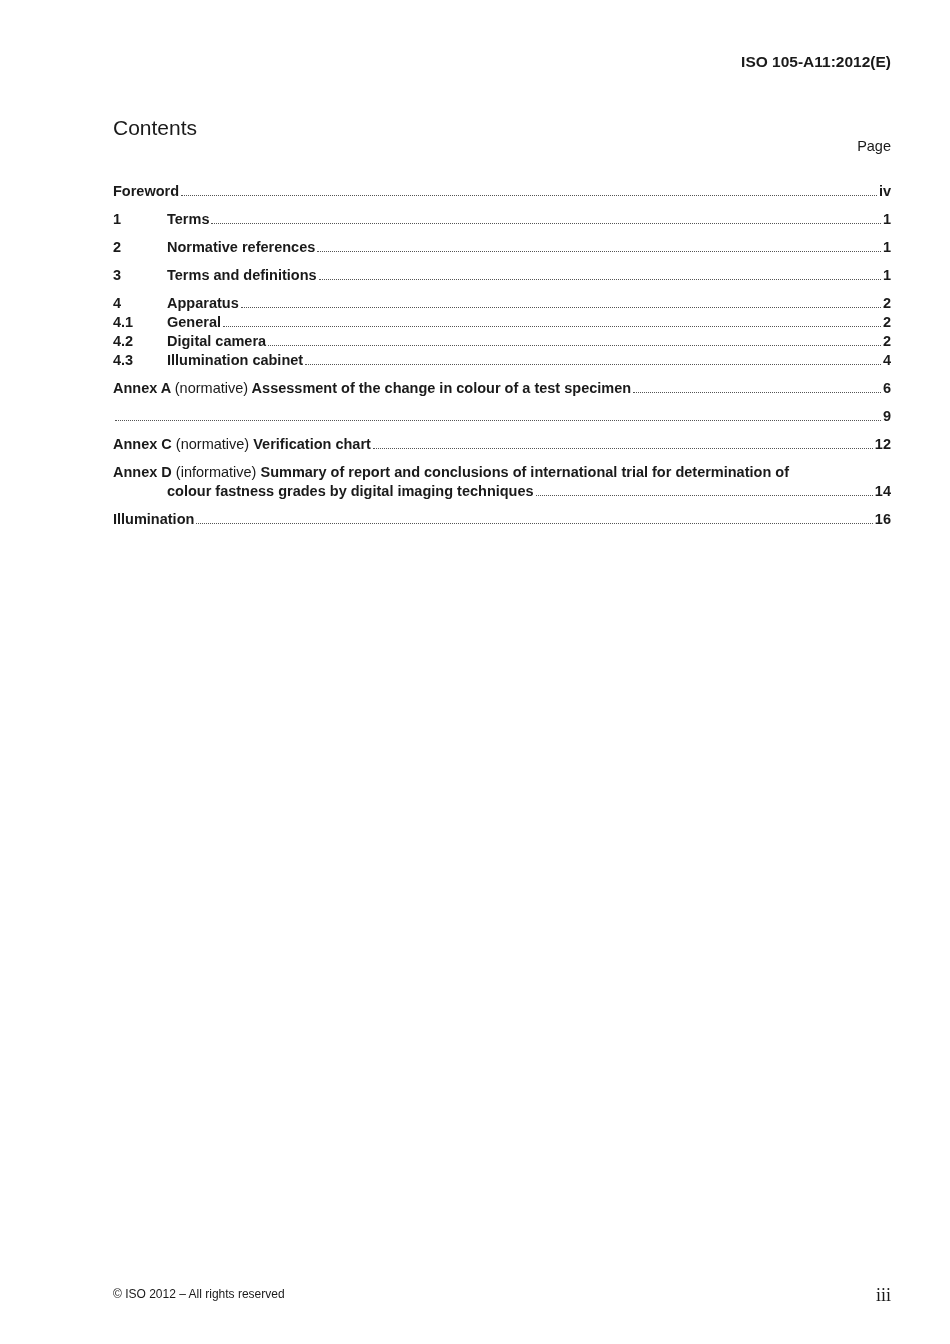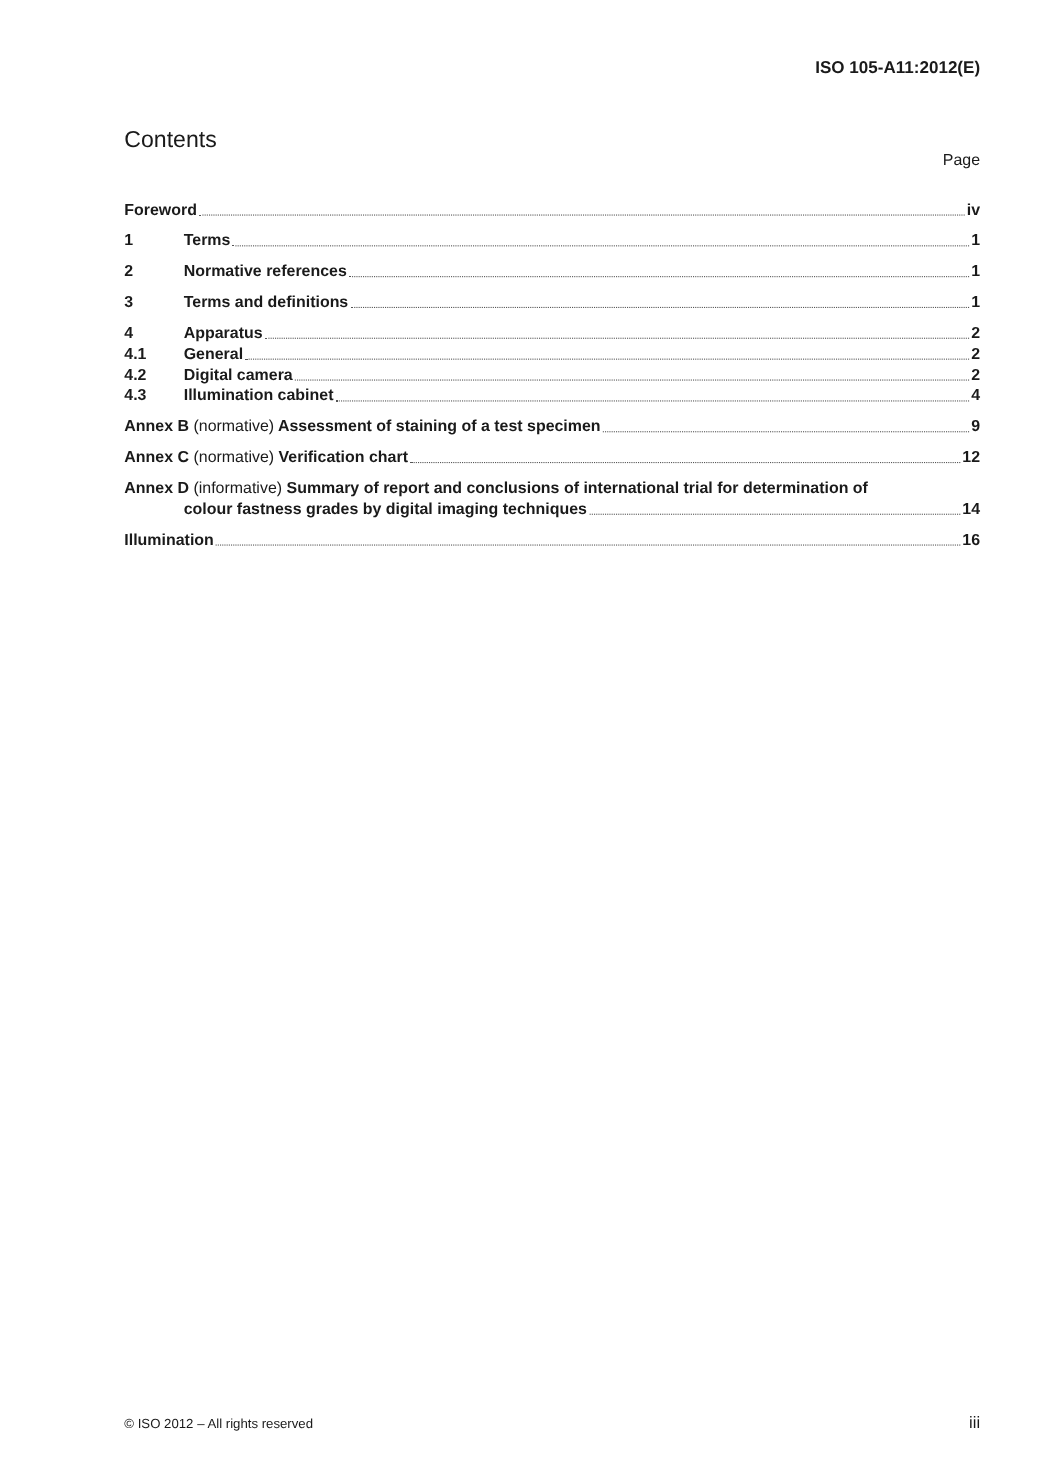--- a/index.html
+++ b/index.html
@@ -38,21 +38,21 @@
     }
     .toc-row .pg { font-weight: bold; text-align: right; white-space: nowrap; }
     .toc-multi { margin-top: 9px; }
     .toc-multi .line1 { height: 19px; line-height: 19px; font-weight: bold; white-space: nowrap; }
     .toc-multi .line1 .normal { font-weight: normal; }
     .toc-multi .toc-row { padding-left: 54px; }
     .footer-left {
       position: absolute; top: 1287px; left: 113px; font-size: 12px;
     }
     .footer-right {
-      position: absolute; top: 1285px; right: 59px; font-size: 15px;
+      position: absolute; top: 1285px; right: 59px; font-size: 18px; font-family: Liberation Serif, serif;
     }
   </style>
 </head>
 <body>
 
 <div class="doc-id">ISO 105-A11:2012(E)</div>
 <div class="contents-title">Contents</div>
 <div class="page-label">Page</div>
 
 <div class="toc">
@@ -105,27 +105,31 @@
     <span class="pg">2</span>
   </div>
 
   <div class="toc-row">
     <span class="num">4.3</span>
     <span class="title">Illumination cabinet</span>
     <span class="dots"></span>
     <span class="pg">4</span>
   </div>
 
+  <div class="toc-row gap">
+    <span class="title">
+      <span>Annex A</span>
+      <span class="normal">(normative)</span>
+      <span>Assessment of the change in colour of a test specimen</span>
+    </span>
+    <span class="dots"></span>
+    <span class="pg">6</span>
+  </div>
 
   <div class="toc-row gap">
-    <span class="title">
-      <span>Annex B</span>
-      <span class="normal">(normative)</span>
-      <span>Assessment of staining of a test specimen</span>
-    </span>
     <span class="dots"></span>
     <span class="pg">9</span>
   </div>
 
   <div class="toc-row gap">
     <span class="title">
       <span>Annex C</span>
       <span class="normal">(normative)</span>
       <span>Verification chart</span>
     </span>

